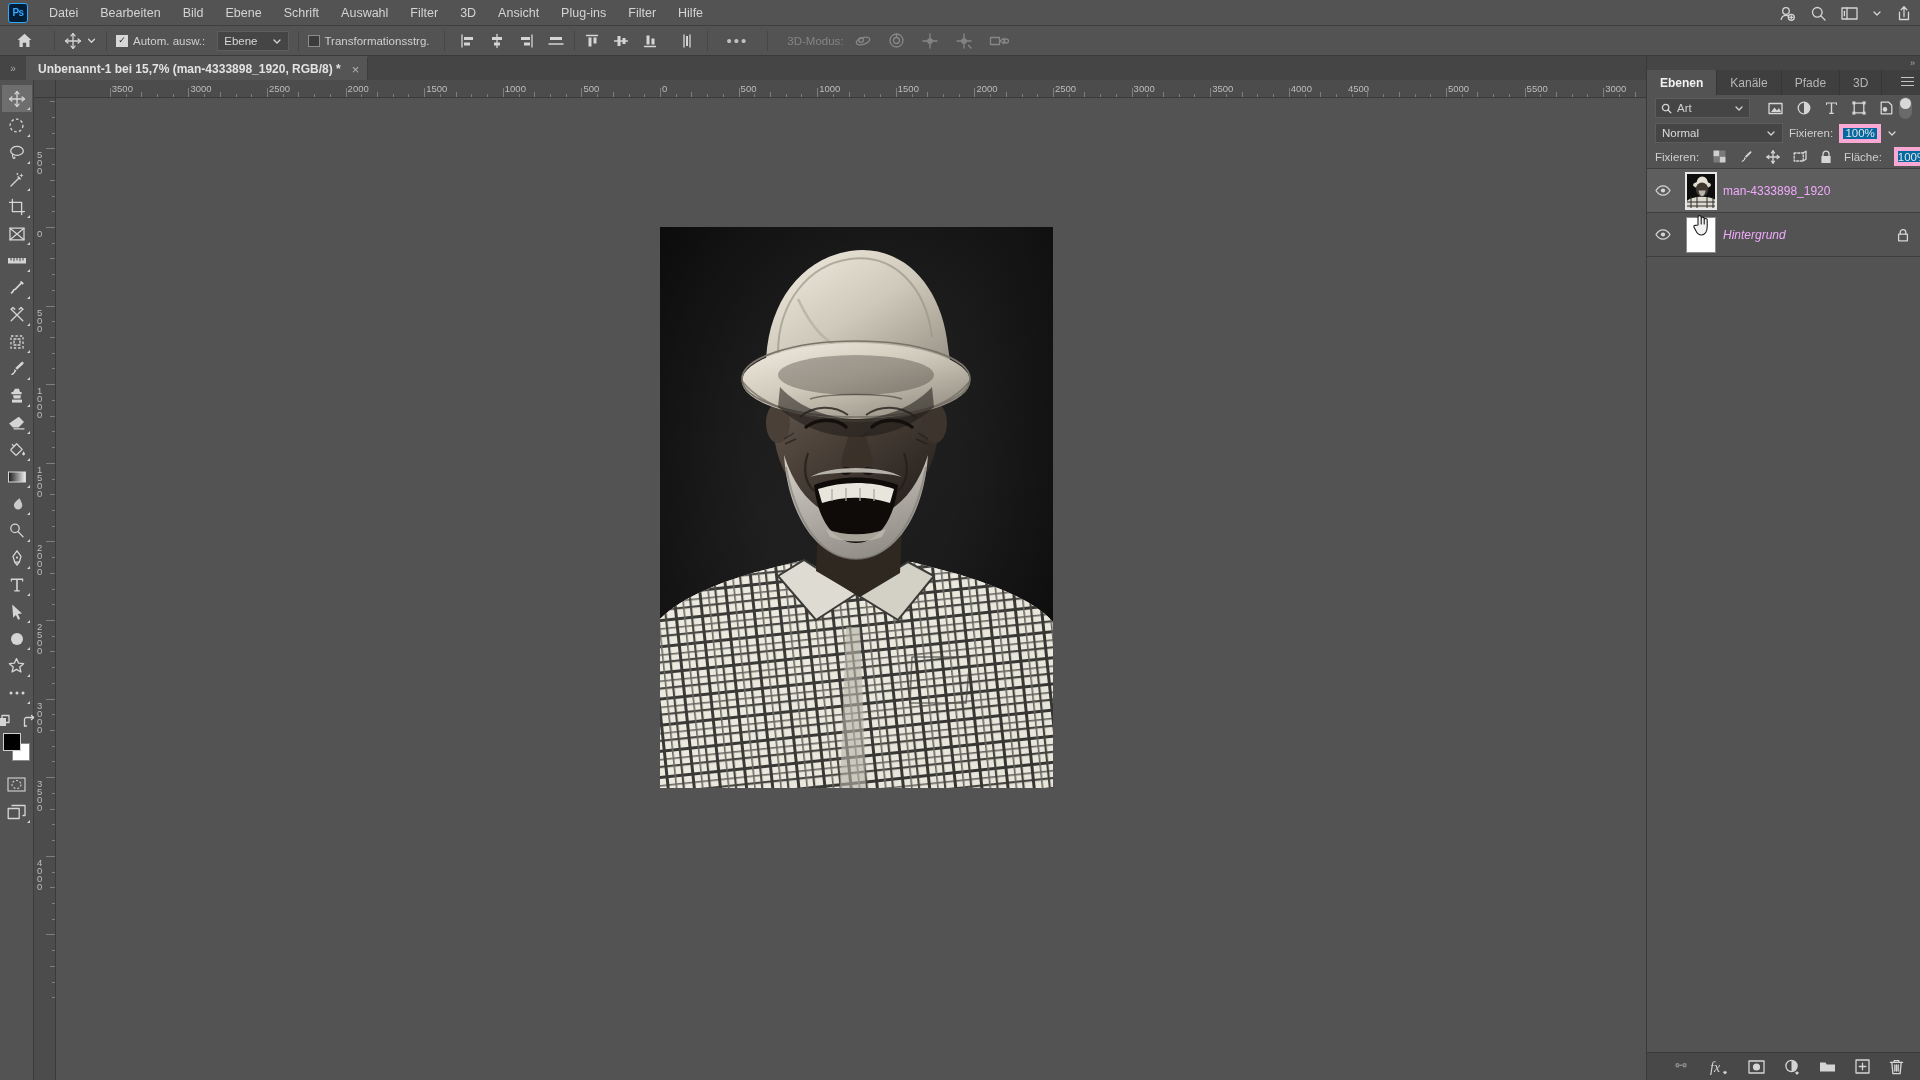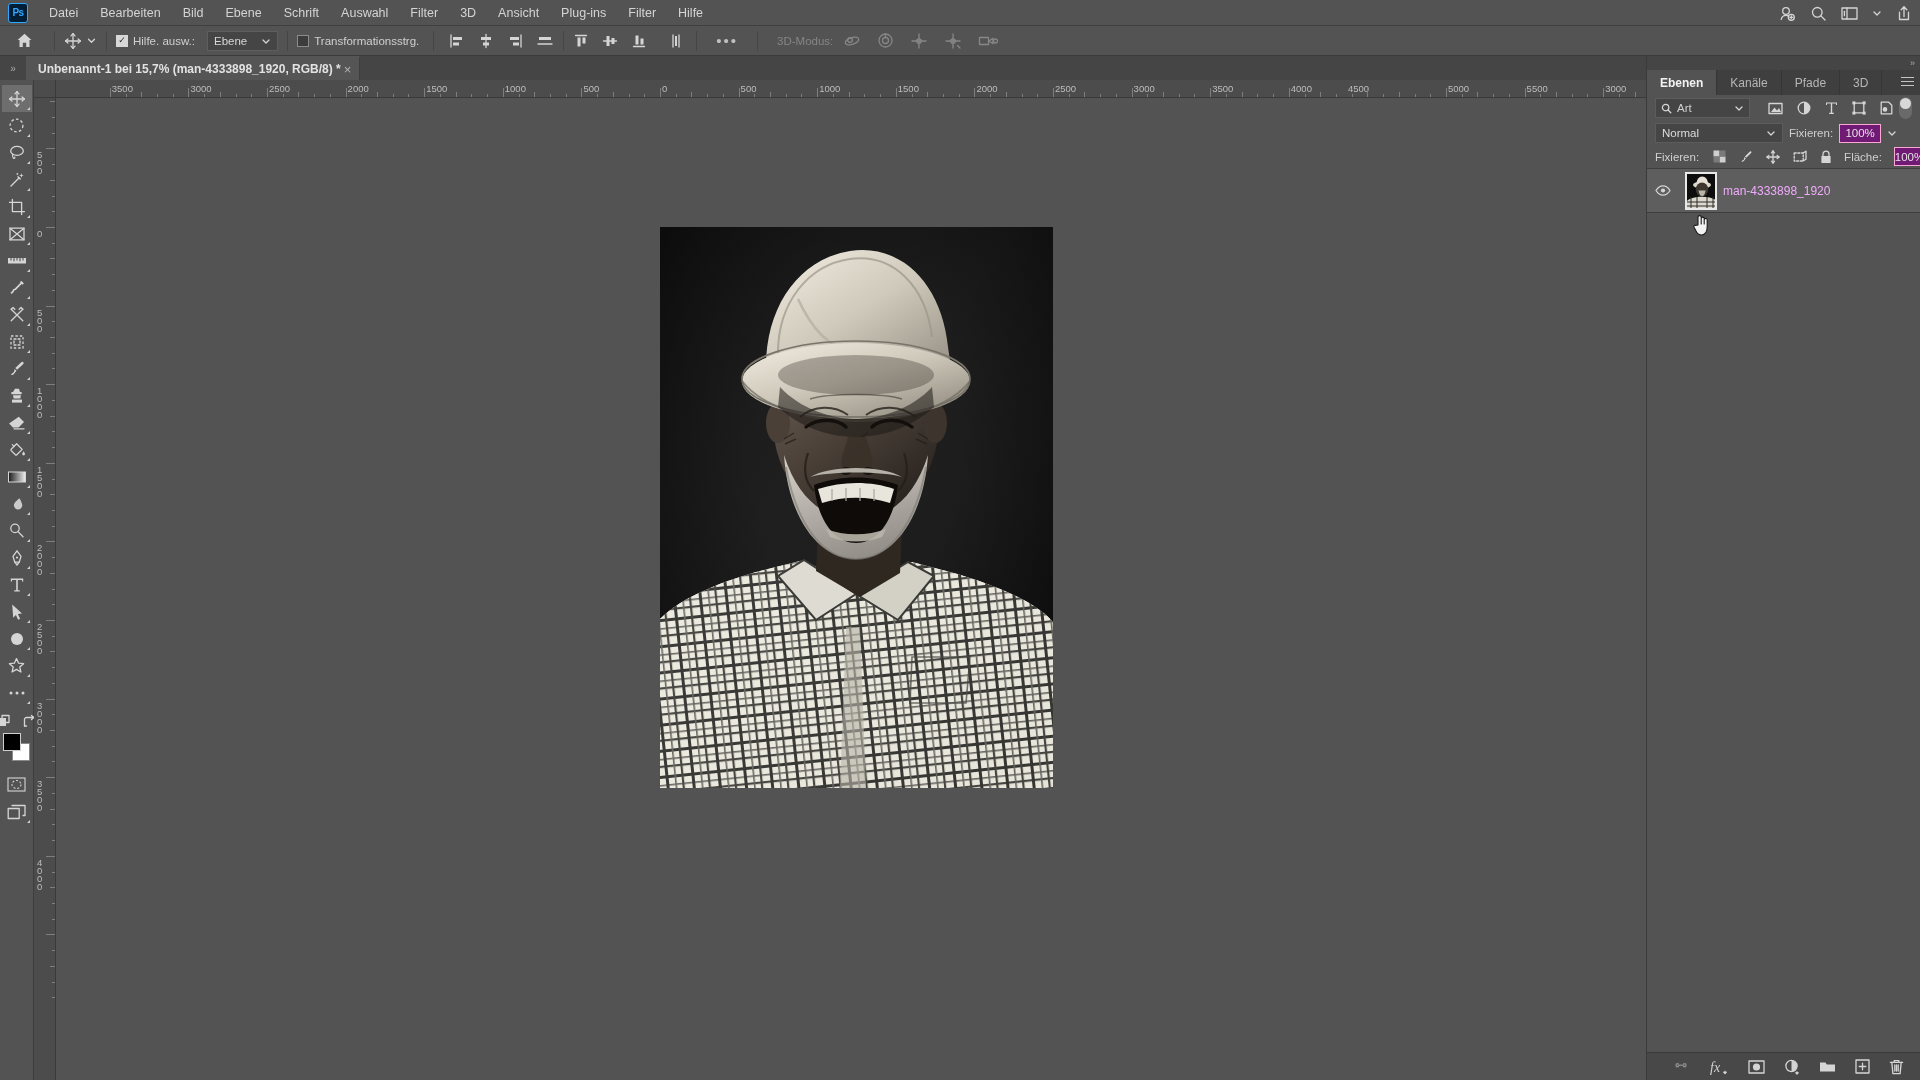--- a/index.html
+++ b/index.html
@@ -65,21 +65,21 @@
   .tabbar {
     position: absolute; top: 56px; left: 0; width: 1920px; height: 24px;
     background: #454545; display: flex; align-items: flex-end;
   }
   .collapse-arrows {
     width: 26px; height: 24px; display: flex; align-items: center; justify-content: center;
     color: #a8a8a8; font-size: 10px; background: #454545;
   }
   .doc-tab {
     height: 24px; background: #555555; display: flex; align-items: center;
-    padding: 0 8px 0 12px; gap: 3px; font-size: 12px; color: #e2e2e2;
+    padding: 0 8px 0 12px; gap: 11px; font-size: 12px; color: #e2e2e2;
     border-right: 1px solid #3d3d3d; border-top: 2px solid #555555;
     font-weight: bold;
   }
   .doc-tab .x { color: #b4b4b4; font-size: 13px; font-weight: normal; }
 
   
   .toolbar {
     position: absolute; top: 80px; left: 0; width: 34px; bottom: 0;
     background: #535353; border-right: 1px solid #3d3d3d;
     display: flex; flex-direction: column; align-items: center; padding-top: 5px;
@@ -188,21 +188,21 @@
   }
 
   .blend-row { display: flex; align-items: center; height: 24px; padding: 0 8px; gap: 6px; }
   .blend-select {
     width: 128px; height: 20px; background: #454545; border: 1px solid #5c5c5c;
     display: flex; align-items: center; padding: 0 6px; font-size: 11.5px; color: #dcdcdc;
   }
   .blend-select .caret { margin-left: auto; font-size: 9px; color: #bbb; }
   .lbl { font-size: 11.5px; color: #cfcfcf; }
   .num-field {
-    width: 42px; height: 19px; background: #701a75; border: 1px solid #f9a8d4;
+    width: 42px; height: 19px; background: #0369a1; border: 4px solid #f9a8d4;
     display: flex; align-items: center; justify-content: center;
     font-size: 11.5px; color: #e2e2e2;
   }
   .num-caret { font-size: 9px; color: #bbb; }
   .lock-row { display: flex; align-items: center; height: 24px; padding: 0 8px; gap: 12px;
               border-bottom: 1px solid #3e3e3e; }
   .lock-icons { display: flex; align-items: center; gap: 13px; color: #cfcfcf; margin-left: 2px;}
 
   .layer {
     display: flex; align-items: center; height: 44px; gap: 0;
@@ -307,21 +307,21 @@
       </span>
       <span>
         <svg width="11" height="11" viewBox="0 0 11 11">
             <path class="ico" d="M2.5 4.3 5.5 7.2 8.5 4.3"></path>
           </svg>
       </span>
     </div>
     <div class="ob-sep"></div>
     <label class="chk">
       <span class="cbox checked">✓</span>
-      <span>Hilfe. ausw.:</span>
+      <span>Autom. ausw.:</span>
     </label>
     <div style="width:12px"></div>
     <div class="mini-select">
       <span>Ebene</span>
       <span style="margin-left:auto">
         <svg width="10" height="10" viewBox="0 0 10 10">
             <path class="ico" d="M2 4l3 3 3-3"></path>
           </svg>
       </span>
     </div>
@@ -1107,20 +1107,42 @@
               <path d="M0 36V27c2.6-2.4 7.6-4.2 15-4.2S27.4 24.6 30 27v9z" fill="#ddd9cf"></path>
               <path d="M4 22.8V36M10 23V36M20 23V36M26 22.8V36" stroke="#2c2c2a" stroke-width="1"></path>
               <path d="M0 28h30M0 32h30" stroke="#2c2c2a" stroke-width="1"></path>
             </svg>
           </div>
         </div>
         <span class="layer-name">man-4333898_1920</span>
         <div class="lock-cell"></div>
       </div>
 
+      <div class="layer">
+        <div class="eye-cell">
+          <span>
+            <svg width="16" height="11" viewBox="0 0 16 11">
+                <path class="ico" d="M1 5.5C3 2.2 5.4.8 8 .8s5 1.4 7 4.7c-2 3.3-4.4 4.7-7 4.7S3 8.8 1 5.5z" stroke-width="1.2"></path>
+                <circle class="ico-f" cx="8" cy="5.5" r="2.1"></circle>
+              </svg>
+          </span>
+        </div>
+        <div class="thumb-cell">
+          <div class="thumb"></div>
+        </div>
+        <span class="layer-name italic">Hintergrund</span>
+        <div class="lock-cell">
+          <span>
+            <svg width="12" height="14" viewBox="0 0 12 14">
+                <path class="ico" d="M3.2 6.2V4.4a2.8 2.8 0 0 1 5.6 0v1.8" stroke-width="1.2"></path>
+                <rect class="ico" x="1.6" y="6.2" width="8.8" height="6.6" stroke-width="1.2"></rect>
+              </svg>
+          </span>
+        </div>
+      </div>
 
       <div class="panel-footer">
         <span>
           <svg width="18" height="11" viewBox="0 0 18 11">
               <path d="M7 5.5H4.4a2.6 2.6 0 0 1 0-2.6H7" fill="none" stroke="#8f8f8f" stroke-width="1.3"></path>
               <path d="M11 5.5h2.6a2.6 2.6 0 0 0 0-2.6H11" fill="none" stroke="#8f8f8f" stroke-width="1.3"></path>
               <path d="M6 4.2h6" stroke="#8f8f8f" stroke-width="1.3"></path>
             </svg>
         </span>
         <span>

